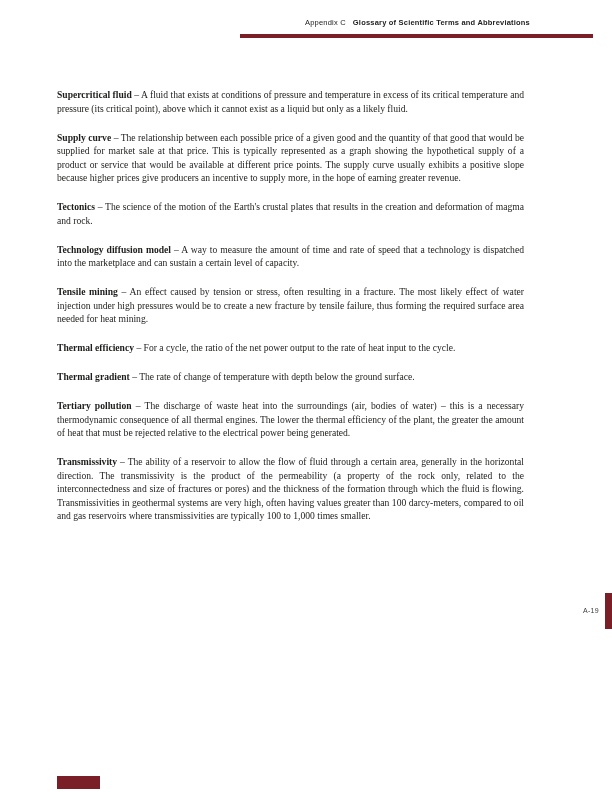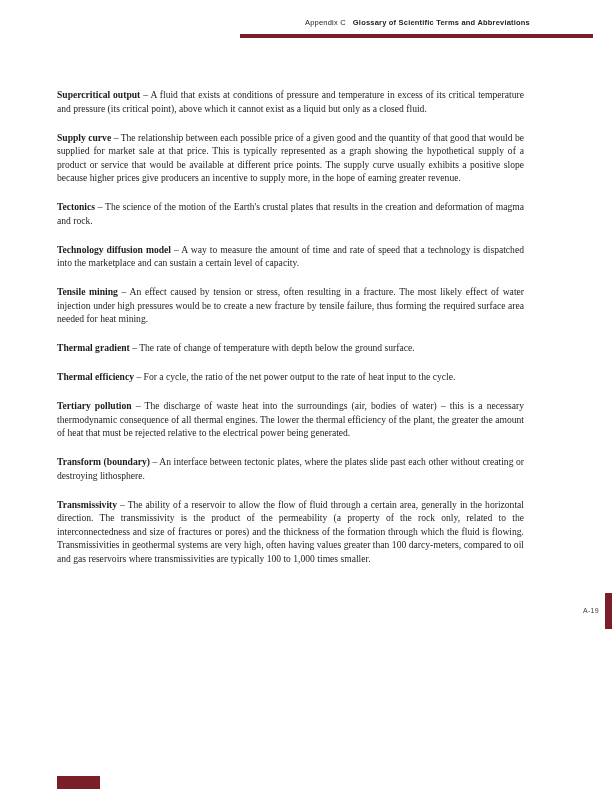--- a/index.html
+++ b/index.html
@@ -94,29 +94,28 @@
 <body>
 
 <div class="page">
 
   <div class="header">
     <span class="appendix">Appendix C</span><span class="title">Glossary of Scientific Terms and Abbreviations</span>
   </div>
   <div class="header-rule"></div>
 
   <div class="entries">
-    <p class="entry"><b class="term">Supercritical output</b><span> – A fluid that exists at conditions of pressure and temperature in excess of its critical temperature and pressure (its critical point), above which it cannot exist as a liquid but only as a closed fluid.</span></p>
+    <p class="entry"><b class="term">Supercritical fluid</b><span> – A fluid that exists at conditions of pressure and temperature in excess of its critical temperature and pressure (its critical point), above which it cannot exist as a liquid but only as a likely fluid.</span></p>
     <p class="entry"><b class="term">Supply curve</b><span> – The relationship between each possible price of a given good and the quantity of that good that would be supplied for market sale at that price. This is typically represented as a graph showing the hypothetical supply of a product or service that would be available at different price points. The supply curve usually exhibits a positive slope because higher prices give producers an incentive to supply more, in the hope of earning greater revenue.</span></p>
     <p class="entry"><b class="term">Tectonics</b><span> – The science of the motion of the Earth's crustal plates that results in the creation and deformation of magma and rock.</span></p>
     <p class="entry"><b class="term">Technology diffusion model</b><span> – A way to measure the amount of time and rate of speed that a technology is dispatched into the marketplace and can sustain a certain level of capacity.</span></p>
     <p class="entry"><b class="term">Tensile mining</b><span> – An effect caused by tension or stress, often resulting in a fracture. The most likely effect of water injection under high pressures would be to create a new fracture by tensile failure, thus forming the required surface area needed for heat mining.</span></p>
+    <p class="entry"><b class="term">Thermal efficiency</b><span> – For a cycle, the ratio of the net power output to the rate of heat input to the cycle.</span></p>
     <p class="entry"><b class="term">Thermal gradient</b><span> – The rate of change of temperature with depth below the ground surface.</span></p>
-    <p class="entry"><b class="term">Thermal efficiency</b><span> – For a cycle, the ratio of the net power output to the rate of heat input to the cycle.</span></p>
     <p class="entry"><b class="term">Tertiary pollution</b><span> – The discharge of waste heat into the surroundings (air, bodies of water) – this is a necessary thermodynamic consequence of all thermal engines. The lower the thermal efficiency of the plant, the greater the amount of heat that must be rejected relative to the electrical power being generated.</span></p>
-    <p class="entry"><b class="term">Transform (boundary)</b><span> – An interface between tectonic plates, where the plates slide past each other without creating or destroying lithosphere.</span></p>
     <p class="entry"><b class="term">Transmissivity</b><span> – The ability of a reservoir to allow the flow of fluid through a certain area, generally in the horizontal direction. The transmissivity is the product of the permeability (a property of the rock only, related to the interconnectedness and size of fractures or pores) and the thickness of the formation through which the fluid is flowing. Transmissivities in geothermal systems are very high, often having values greater than 100 darcy-meters, compared to oil and gas reservoirs where transmissivities are typically 100 to 1,000 times smaller.</span></p>
   </div>
 
   <span class="page-tab-label">A-19</span>
   <div class="page-tab-marker"></div>
 
   <div class="footer-marker"></div>
 
 </div>
 

